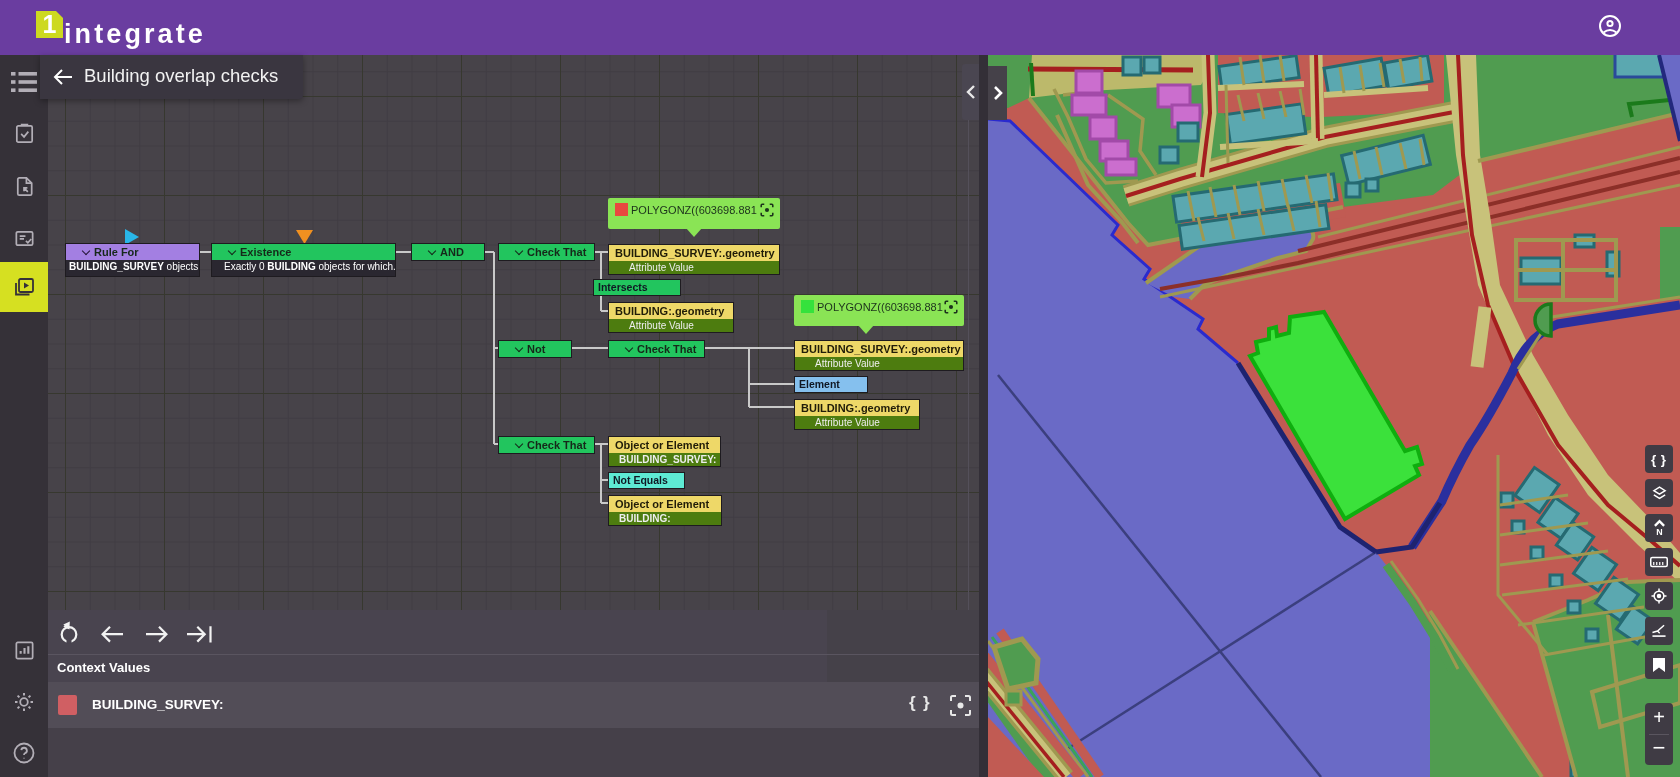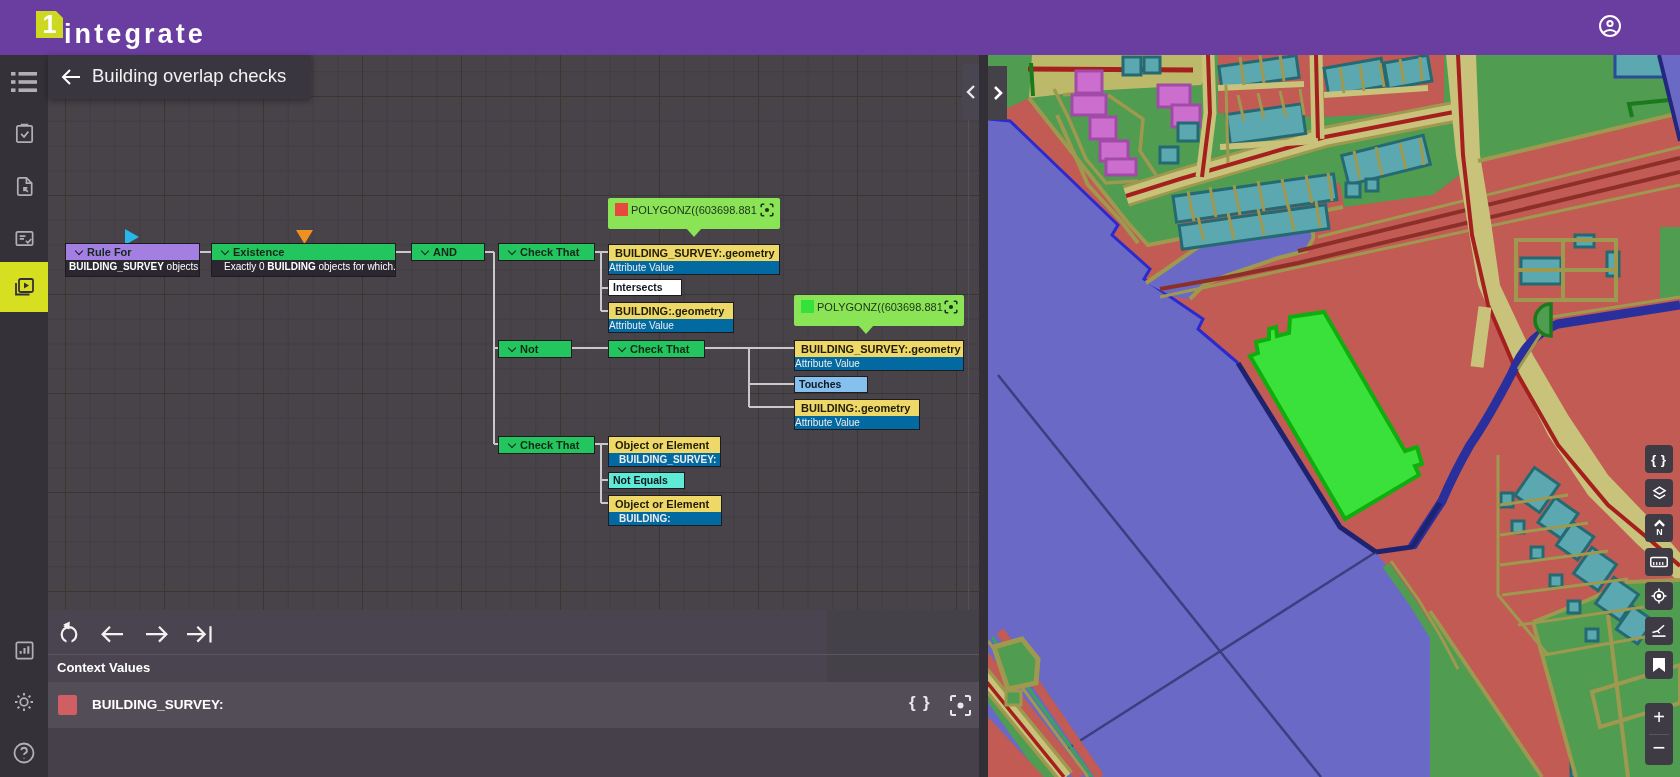--- a/index.html
+++ b/index.html
@@ -20,30 +20,30 @@
   #canvas{position:absolute;left:48px;top:55px;width:931px;height:555px;background:#474349;overflow:hidden;}
   #grid{position:absolute;left:0;top:0;width:931px;height:555px;
     background-image:
       linear-gradient(90deg,#37382f 0 1.5px,transparent 1.5px),
       linear-gradient(#37382f 0 1.5px,transparent 1.5px),
       linear-gradient(90deg,#403c43 0 1px,transparent 1px),
       linear-gradient(#403c43 0 1px,transparent 1px);
     background-size:99px 99px,99px 99px,24.75px 24.75px,24.75px 24.75px;
     background-position:17px 0,0 41px,17px 0,0 16.25px;}
   #divider{position:absolute;left:979px;top:55px;width:9px;height:722px;background:#332f37;}
-  #headertab{position:absolute;left:48px;top:55px;width:263px;height:44px;background:#3a3640;border-radius:0 0 4px 0;box-shadow:0 2px 6px rgba(0,0,0,.35);}
+  #headertab{position:absolute;left:40px;top:55px;width:263px;height:44px;background:#3a3640;border-radius:0 0 4px 0;box-shadow:0 2px 6px rgba(0,0,0,.35);}
   #headertab .title{position:absolute;left:44px;top:10px;color:#f2f2f2;font-size:18.5px;}
   #collapseL{z-index:6;position:absolute;left:962px;top:64px;width:17px;height:56px;background:#4a4651;border-radius:3px 0 0 3px;color:#e8e8e8;display:flex;align-items:center;justify-content:center;}
   #collapseR{z-index:6;position:absolute;left:988px;top:66px;width:19px;height:54px;background:#454149;color:#fff;display:flex;align-items:center;justify-content:center;}
   
   .node{position:absolute;border:1px solid #1e1b20;}
-  .nhead{height:16px;display:flex;align-items:center;font-size:11px;font-weight:bold;color:#16281a;padding-left:7px;}
+  .nhead{height:16px;display:flex;align-items:center;font-size:11px;font-weight:bold;color:#16281a;padding-left:14px;}
   .nhead .chev{width:6px;height:6px;border-left:1.6px solid #16281a;border-bottom:1.6px solid #16281a;transform:rotate(-45deg);margin:-3px 5px 0 3px;flex:none;}
   .nsub{background:#2a2730;color:#fff;font-size:10.5px;padding:1px 4px 0 4px;height:16px;white-space:nowrap;overflow:hidden;}
-  .nsub2{background:#0369a1;color:#eee;font-size:10px;padding:1px 4px 0 0;height:13px;}
+  .nsub2{background:#4d7c0f;color:#eee;font-size:10px;padding:1px 4px 0 20px;height:13px;}
   .green{background:#22c55e;}
   .purple{background:#a37fe2;}
   .yellow{background:#eed868;}
   .chip{position:absolute;border:1px solid #1e1b20;font-size:10.5px;font-weight:bold;color:#101824;padding:1px 0 0 4px;height:17px;}
   .tip{position:absolute;background:#8ae455;border-radius:2px;height:31px;display:flex;align-items:center;padding:0 6px 8px 7px;}
   .tip .sw{width:13px;height:13px;margin-right:3px;flex:none;}
   .tip .tx{font-size:11px;color:#1c321c;white-space:nowrap;overflow:hidden;flex:1;}
   .tri-down{position:absolute;width:0;height:0;border-left:8px solid transparent;border-right:8px solid transparent;border-top:9px solid #8ae455;}
   
   #botpanel{position:absolute;left:48px;top:610px;width:779px;height:167px;background:#49444f;}
@@ -173,21 +173,21 @@
           <path d="M2 7V3.5A1.5 1.5 0 0 1 3.5 2H7M16 2h3.5A1.5 1.5 0 0 1 21 3.5V7M21 16v3.5a1.5 1.5 0 0 1-1.5 1.5H16M7 21H3.5A1.5 1.5 0 0 1 2 19.5V16"></path>
         </g>
         <circle cx="11.5" cy="11.5" r="3.4" fill="#1c321c"></circle>
       </svg>
   </div>
   <div class="tri-down" style="left:638px;top:173px"></div>
   <div class="node" style="left:560px;top:189px;width:172px">
     <div class="nhead yellow" style="padding-left:6px;color:#201c08">BUILDING_SURVEY:.geometry</div>
     <div class="nsub2">Attribute Value</div>
   </div>
-  <div class="chip" style="left:560px;top:224px;width:74px;background:#ffffff">Intersects</div>
+  <div class="chip" style="left:545px;top:224px;width:88px;background:#22c55e">Intersects</div>
   <div class="node" style="left:560px;top:247px;width:126px">
     <div class="nhead yellow" style="padding-left:6px;color:#201c08">BUILDING:.geometry</div>
     <div class="nsub2">Attribute Value</div>
   </div>
   <div class="tip" style="left:746px;top:240px;width:170px">
     <div class="sw" style="background:#35e23c"></div>
     <div class="tx">POLYGONZ((603698.881</div>
     <svg width="14" height="14" viewBox="0 0 23 23">
         <g stroke="#1c321c" stroke-width="2.6" fill="none">
           <path d="M2 7V3.5A1.5 1.5 0 0 1 3.5 2H7M16 2h3.5A1.5 1.5 0 0 1 21 3.5V7M21 16v3.5a1.5 1.5 0 0 1-1.5 1.5H16M7 21H3.5A1.5 1.5 0 0 1 2 19.5V16"></path>
@@ -199,21 +199,21 @@
   <div class="node" style="left:450px;top:285px;width:74px">
     <div class="nhead green"><span class="chev"></span>Not</div>
   </div>
   <div class="node" style="left:560px;top:285px;width:97px">
     <div class="nhead green"><span class="chev"></span>Check That</div>
   </div>
   <div class="node" style="left:746px;top:285px;width:170px">
     <div class="nhead yellow" style="padding-left:6px;color:#201c08">BUILDING_SURVEY:.geometry</div>
     <div class="nsub2">Attribute Value</div>
   </div>
-  <div class="chip" style="left:746px;top:321px;width:74px;background:#85c0ee">Touches</div>
+  <div class="chip" style="left:746px;top:321px;width:74px;background:#85c0ee">Element</div>
   <div class="node" style="left:746px;top:344px;width:126px">
     <div class="nhead yellow" style="padding-left:6px;color:#201c08">BUILDING:.geometry</div>
     <div class="nsub2">Attribute Value</div>
   </div>
   <div class="node" style="left:450px;top:381px;width:97px">
     <div class="nhead green"><span class="chev"></span>Check That</div>
   </div>
   <div class="node" style="left:560px;top:381px;width:113px">
     <div class="nhead yellow" style="padding-left:6px;color:#201c08">Object or Element</div>
     <div class="nsub2" style="font-weight:bold;padding-left:10px">BUILDING_SURVEY:</div>

